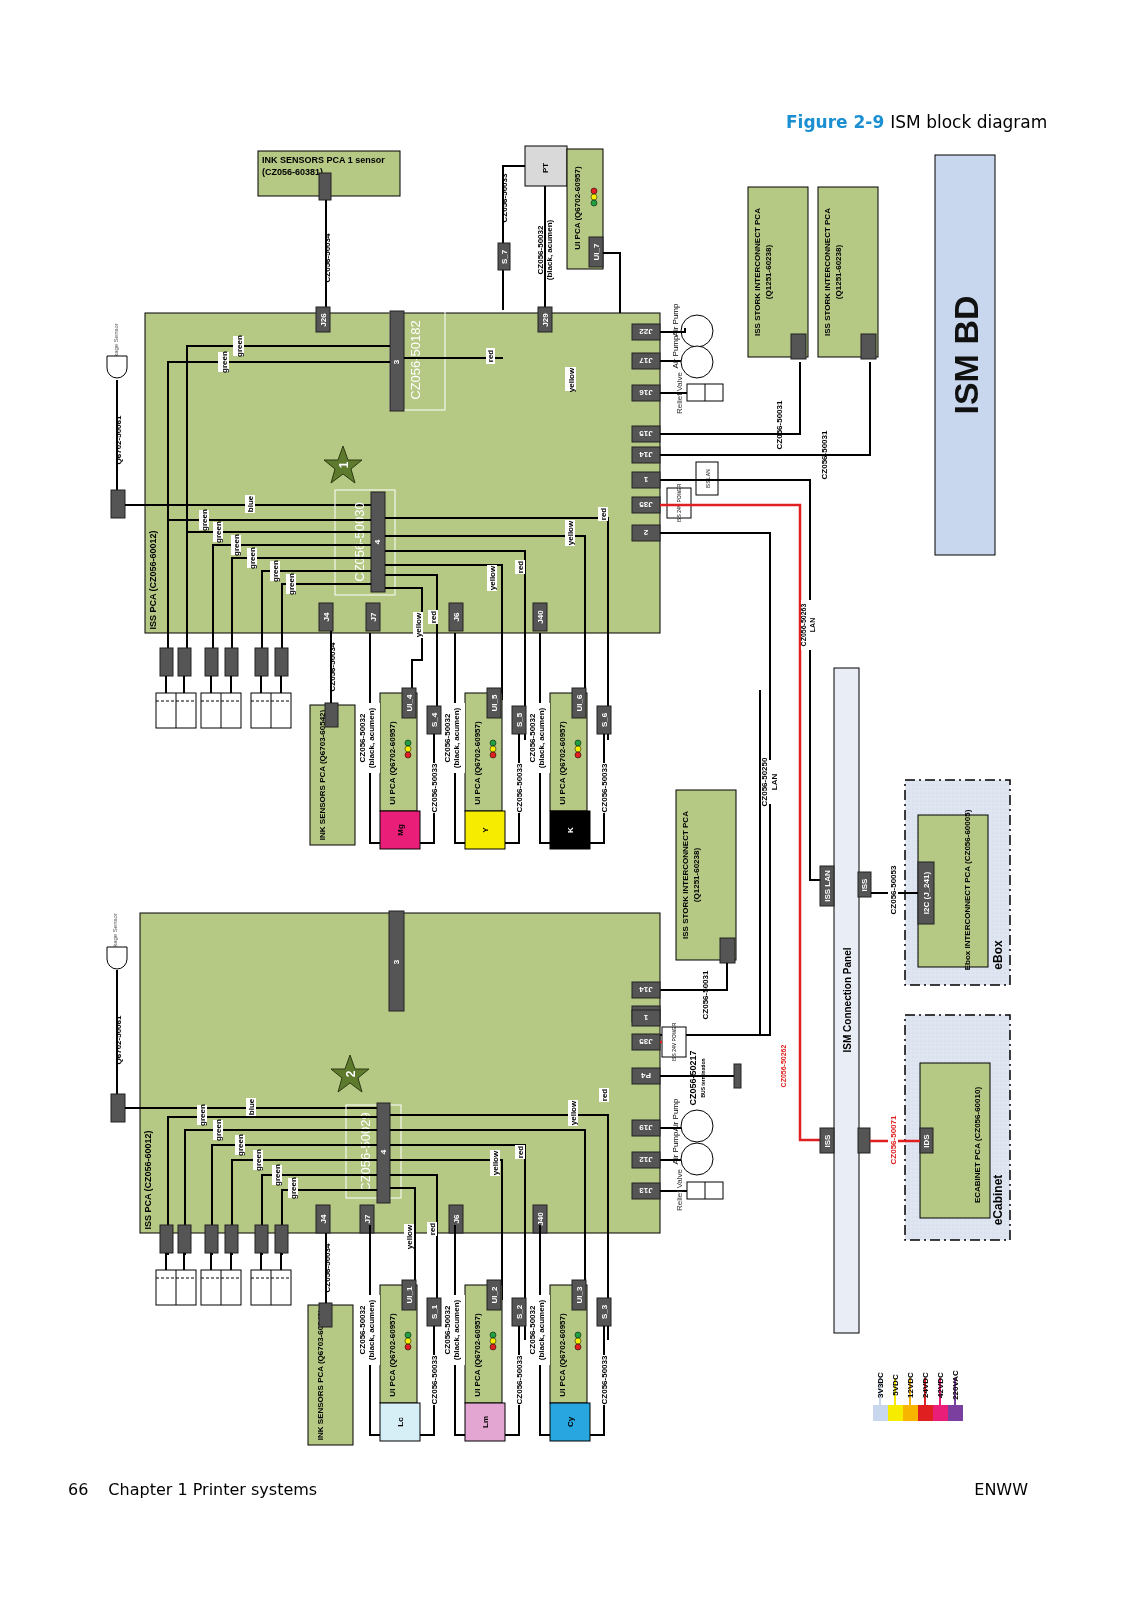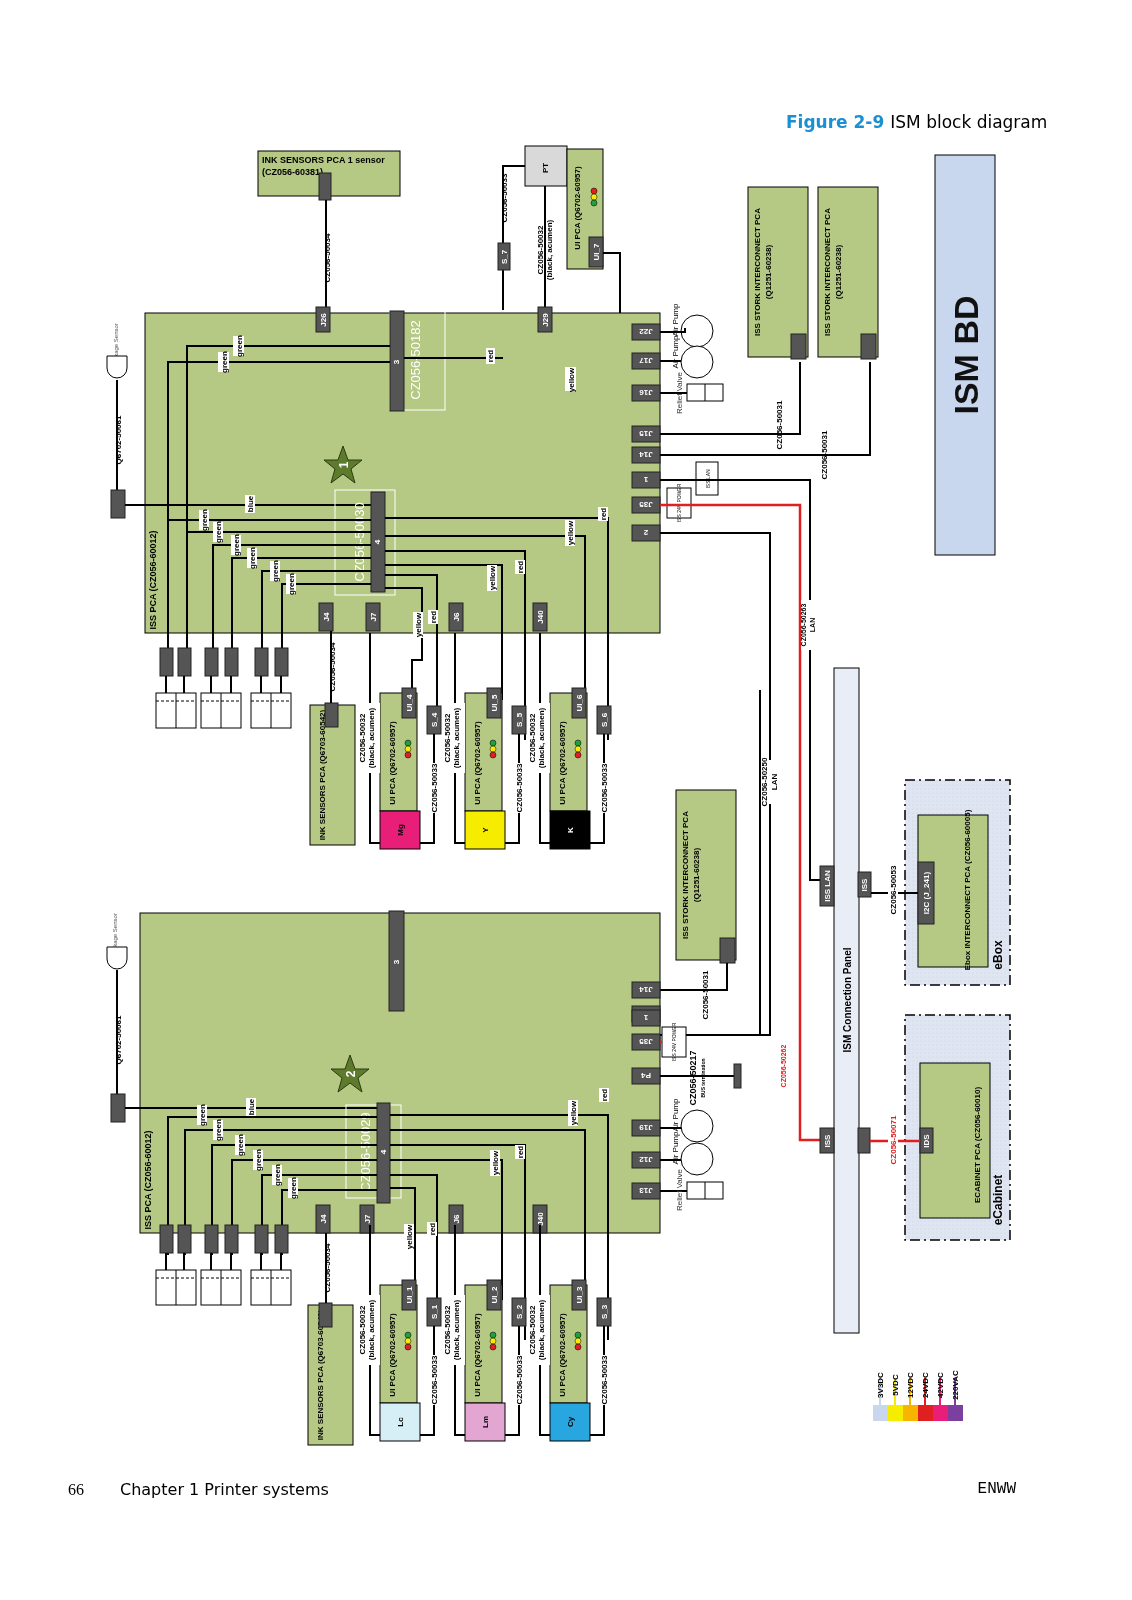--- a/index.html
+++ b/index.html
@@ -2,22 +2,22 @@
 <html><head>
 <meta charset="utf-8">
 <style>
   html,body{margin:0;padding:0;background:#fff;}
   body{width:1132px;height:1600px;position:relative;overflow:hidden;font-family:"Liberation Sans",sans-serif;}
   #diagram{position:absolute;left:0;top:0;}
   .fig-title{position:absolute;left:780px;top:112px;font-size:17px;font-family:"DejaVu Sans",sans-serif;color:#000;white-space:nowrap;margin-left:6px;}
   .fig-title .num{color:#1a8fd1;font-weight:bold;margin-right:6px;}
   .footer{position:absolute;top:1480px;font-family:"DejaVu Sans",sans-serif;font-size:16px;color:#000;white-space:nowrap;}
   .footer.left{left:68px;}
-  .footer.right{right:116px;font-family:Liberation Mono, monospace;}
-  .footer .page{margin-right:36px;font-family:Liberation Serif, serif;}
+  .footer.right{right:104px;}
+  .footer .page{margin-right:20px;}
   svg text{font-family:"Liberation Sans",sans-serif;}
 </style>
 </head>
 <body>
 
 <div class="fig-title"><span class="num">Figure 2-9</span><span>ISM block diagram</span></div>
 
 <svg id="diagram" width="1132" height="1600" viewBox="0 0 1132 1600" xmlns="http://www.w3.org/2000/svg">
   <defs>
     <pattern id="dots" width="4" height="4" patternUnits="userSpaceOnUse">

